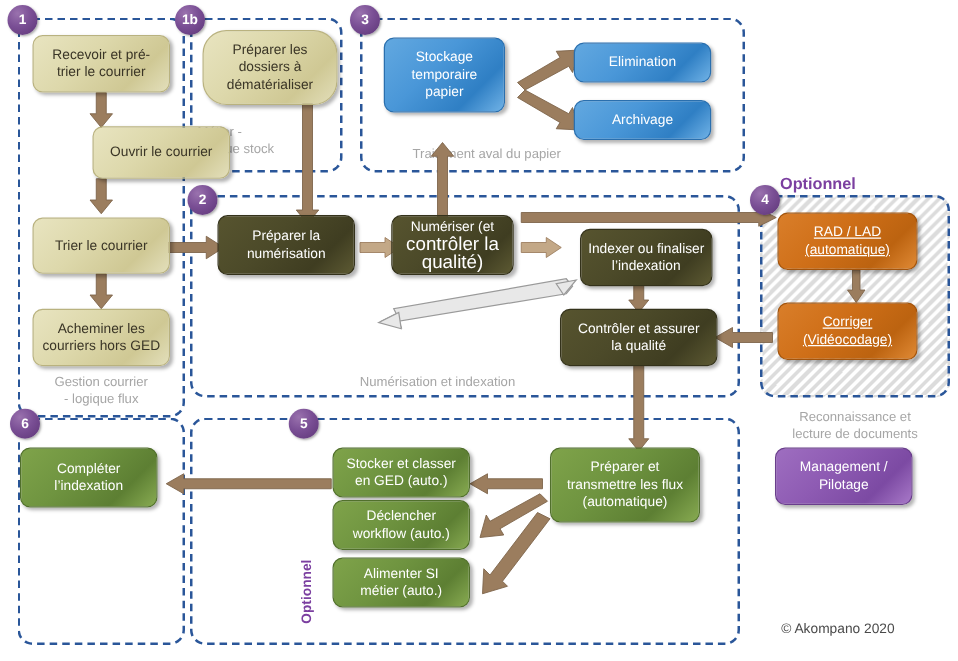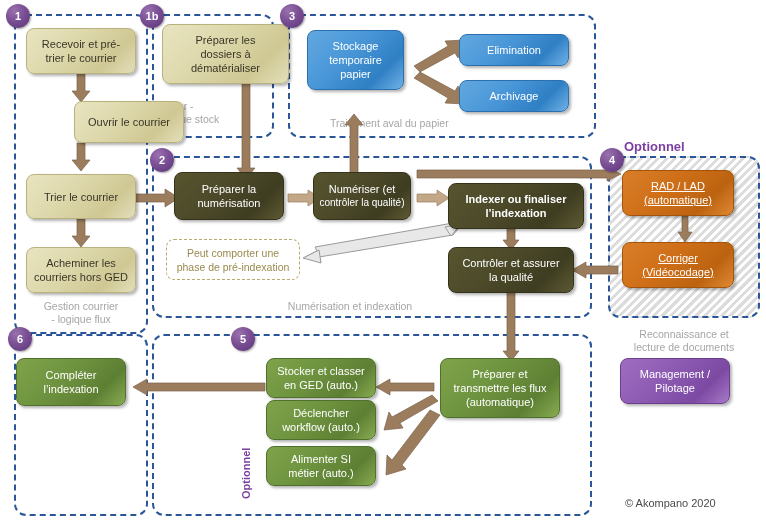--- a/index.html
+++ b/index.html
@@ -99,21 +99,21 @@
     background: linear-gradient(135deg, #7fa34a 0%, #6f9440 40%, #5d7f33 75%, #88ab52 100%);
     border: 1px solid #51702c;
     color: #ffffff;
   }
   .box-purple {
     background: linear-gradient(135deg, #9e6ec0 0%, #8e5bb3 40%, #7c4aa3 75%, #a879c8 100%);
     border: 1px solid #6a3e8c;
     color: #ffffff;
   }
   .box .sub {
-    font-size: 10px;
+    font-size: 15px;
   }
 
   
   .callout {
     position: absolute;
     border: 1px dashed #b9a96a;
     border-radius: 8px;
     color: #998a4e;
     font-size: 10.5px;
     line-height: 14px;
@@ -314,45 +314,43 @@
     </svg>
   </div>
 
   <div class="box box-beige" style="left:26px; top:28px; width:110px; height:46px;">Recevoir et pré-
 trier le courrier</div>
   <div class="box box-beige" style="left:26px; top:101px; width:110px; height:42px;margin-left:48px;">Ouvrir le courrier</div>
   <div class="box box-beige" style="left:26px; top:174px; width:110px; height:45px;">Trier le courrier</div>
   <div class="box box-beige" style="left:26px; top:247px; width:110px; height:46px;">Acheminer les
 courriers hors GED</div>
 
-  <div class="box box-beige" style="left:162px; top:24px; width:127px; height:60px;">Préparer les
+  <div class="box box-beige" style="left:162px; top:24px; width:108px; height:60px;border-radius:19px;">Préparer les
 dossiers à
 dématérialiser</div>
 
   <div class="box box-blue" style="left:307px; top:30px; width:97px; height:60px;">Stockage
 temporaire
 papier</div>
   <div class="box box-blue" style="left:459px; top:34px; width:110px; height:32px;">Elimination</div>
   <div class="box box-blue" style="left:459px; top:80px; width:110px; height:32px;">Archivage</div>
 
   <div class="box box-olive" style="left:174px; top:172px; width:110px; height:48px;">Préparer la
 numérisation</div>
 
   <div class="box box-olive" style="left:313px; top:172px; width:98px; height:48px; flex-direction:column;">
     <span>Numériser (et</span>
     <span class="sub">contrôler la qualité)</span>
   </div>
 
-  <div class="box box-olive" style="left:448px; top:183px; width:136px; height:46px;font-weight:bold;">Indexer ou finaliser
+  <div class="box box-olive" style="left:464px; top:183px; width:106px; height:46px;">Indexer ou finaliser
 l’indexation</div>
   <div class="box box-olive" style="left:448px; top:247px; width:126px; height:46px;">Contrôler et assurer
 la qualité</div>
 
-  <div class="callout" style="left:166px; top:239px; width:134px; height:41px;">Peut comporter une
-phase de pré-indexation</div>
 
   <div class="box box-orange" style="left:622px; top:170px; width:112px; height:46px;">RAD / LAD
 (automatique)</div>
   <div class="box box-orange" style="left:622px; top:242px; width:112px; height:46px;">Corriger
 (Vidéocodage)</div>
 
   <div class="box box-green" style="left:16px; top:358px; width:110px; height:48px;">Compléter
 l’indexation</div>
 
   <div class="box box-green" style="left:266px; top:358px; width:110px; height:40px;">Stocker et classer

